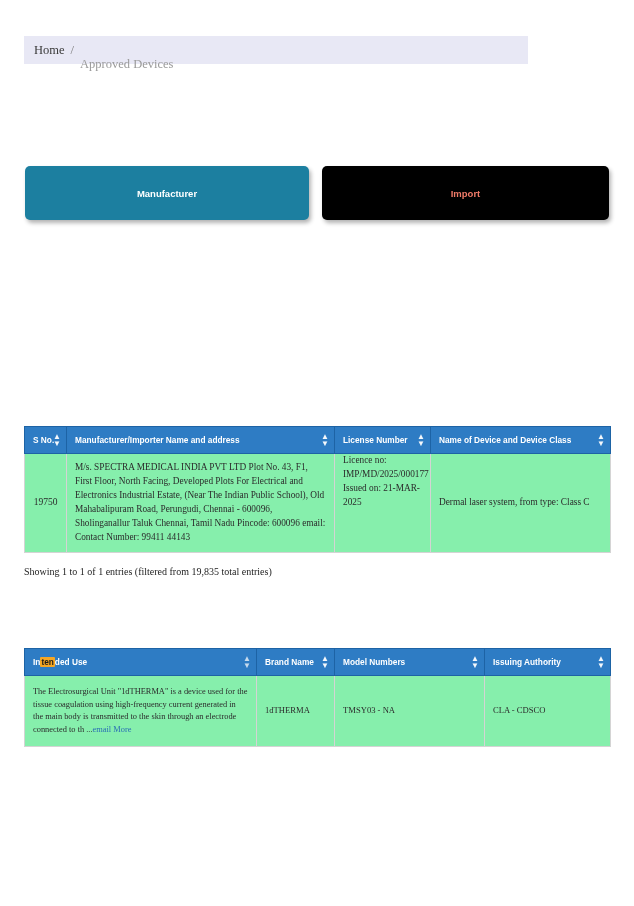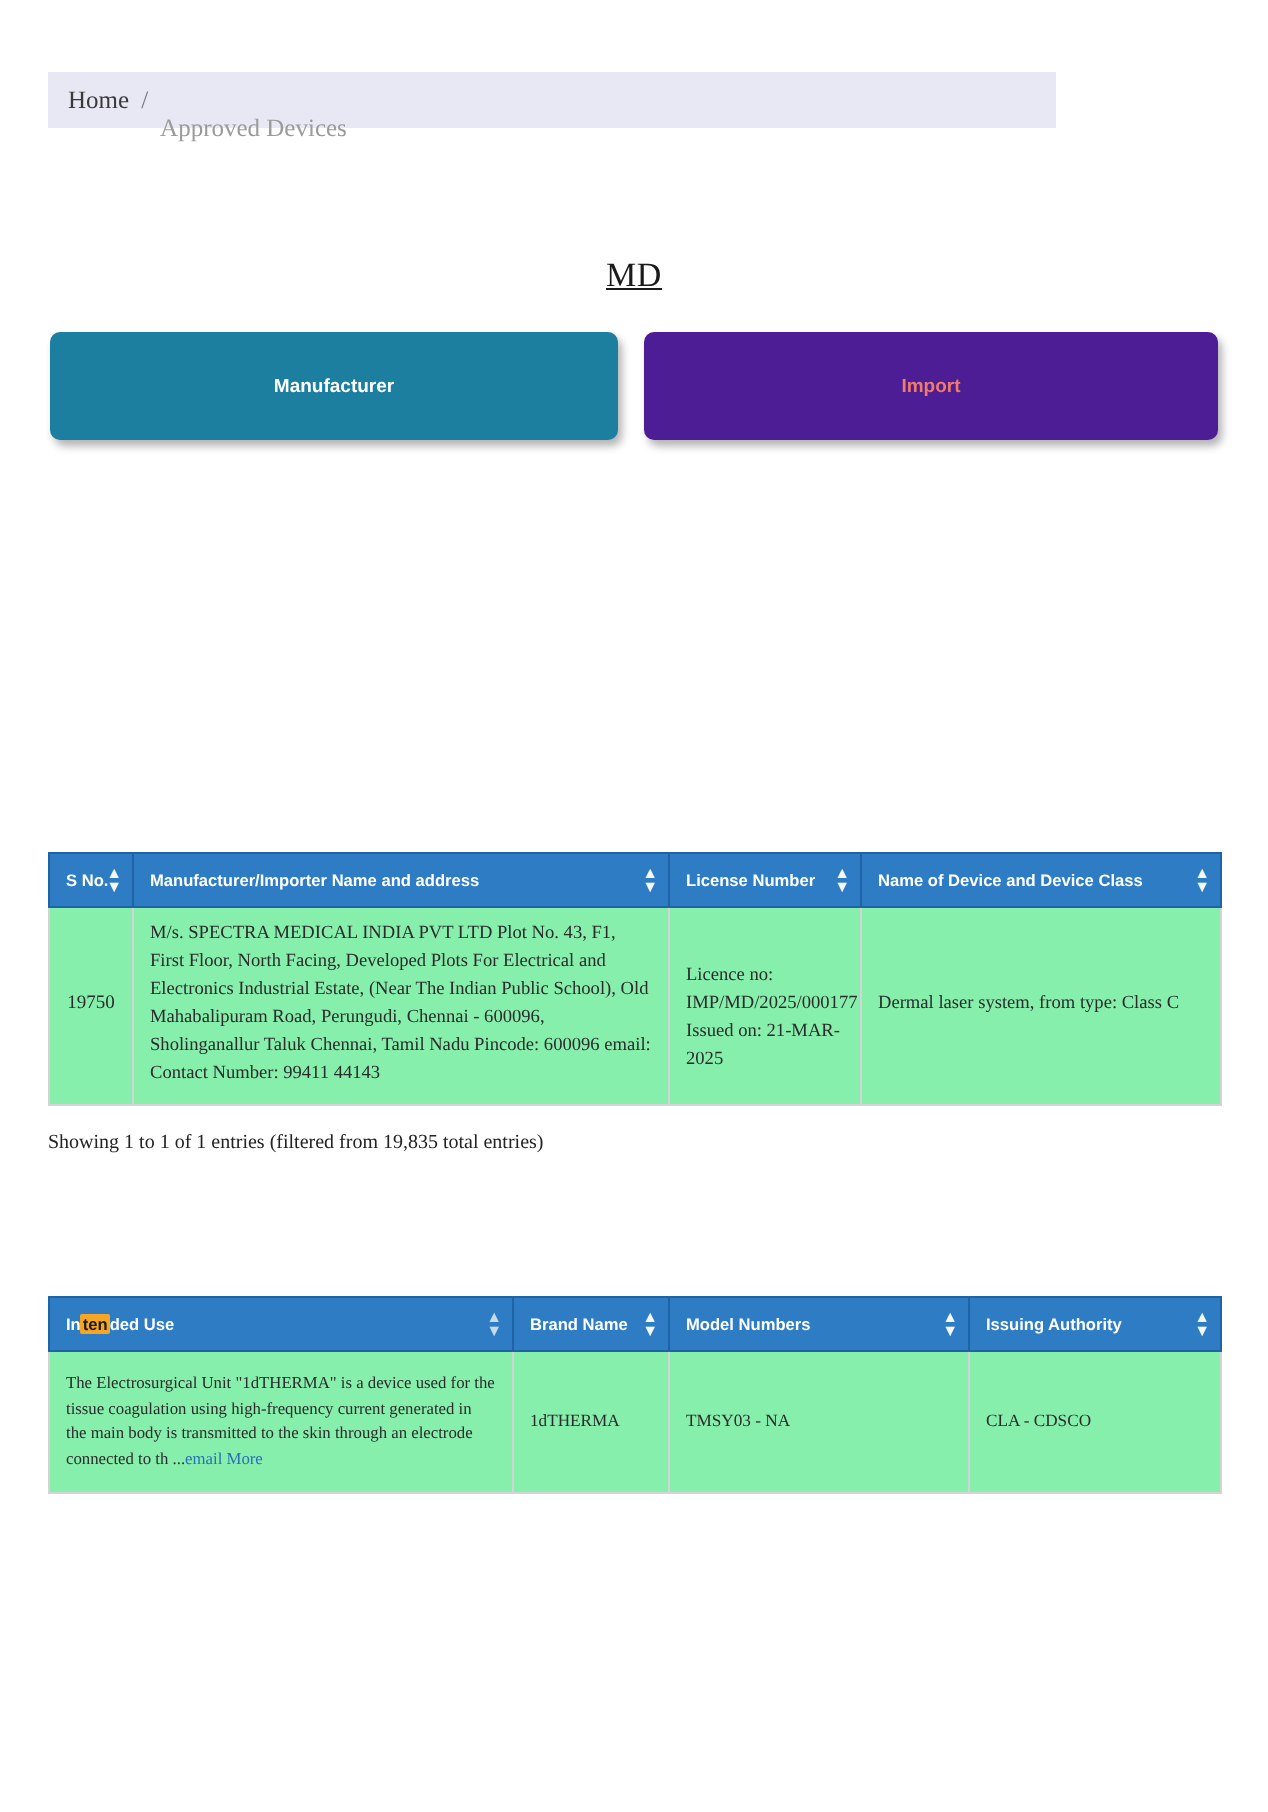--- a/index.html
+++ b/index.html
@@ -82,21 +82,21 @@
   }
   .tab-manufacturer {
     left: 0;
     width: 284px;
     background: #1c7fa0;
     color: #ffffff;
   }
   .tab-import {
     left: 297px;
     width: 287px;
-    background: #4c1d95;
+    background: #000000;
     color: #f07b68;
   }
 
   
   .tbl {
     position: absolute;
     border-collapse: collapse;
     font-family: "Liberation Serif", serif;
     table-layout: fixed;
   }
@@ -136,21 +136,21 @@
   }
 
   
   .table-one { left: 24px; top: 426px; width: 586px; }
   .t1-c1 { width: 42px; }
   .t1-c2 { width: 268px; }
   .t1-c3 { width: 96px; }
   .t1-c4 { width: 180px; }
   .table-one td.cell-sno { text-align: center; font-size: 9.5px; }
   .table-one td.cell-name { line-height: 1.5; }
-  .table-one td.cell-license { vertical-align: top; padding-top: 28px; line-height: 1.5; }
+  .table-one td.cell-license { vertical-align: top; padding-top: 0; line-height: 1.5; }
 
   .entries-note {
     position: absolute;
     left: 24px;
     top: 566px;
     font-size: 10px;
     color: #232323;
   }
 
   
@@ -186,21 +186,20 @@
 <body>
 
 <div class="page">
 
   <div class="breadcrumb">
     <span class="crumb-home">Home</span>
     <span class="crumb-sep">/</span>
     <span class="crumb-current">Approved Devices</span>
   </div>
 
-  <div class="md-title">MD</div>
 
   <div class="tabs">
     <div class="tab-btn tab-manufacturer">
       <span>Manufacturer</span>
     </div>
     <div class="tab-btn tab-import">
       <span>Import</span>
     </div>
   </div>
 

